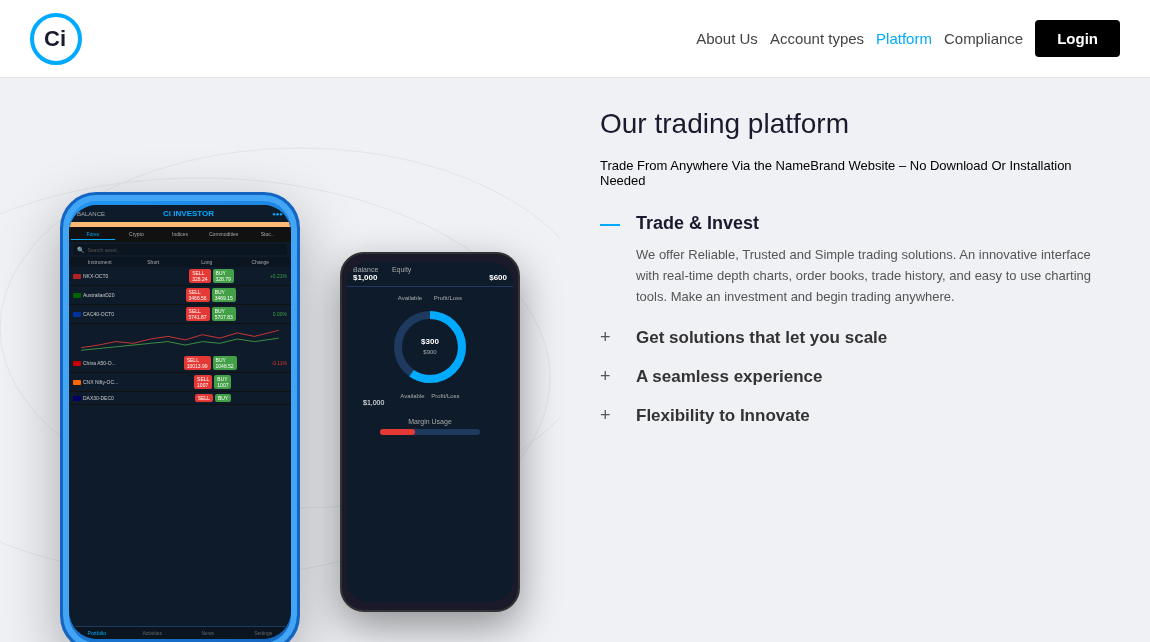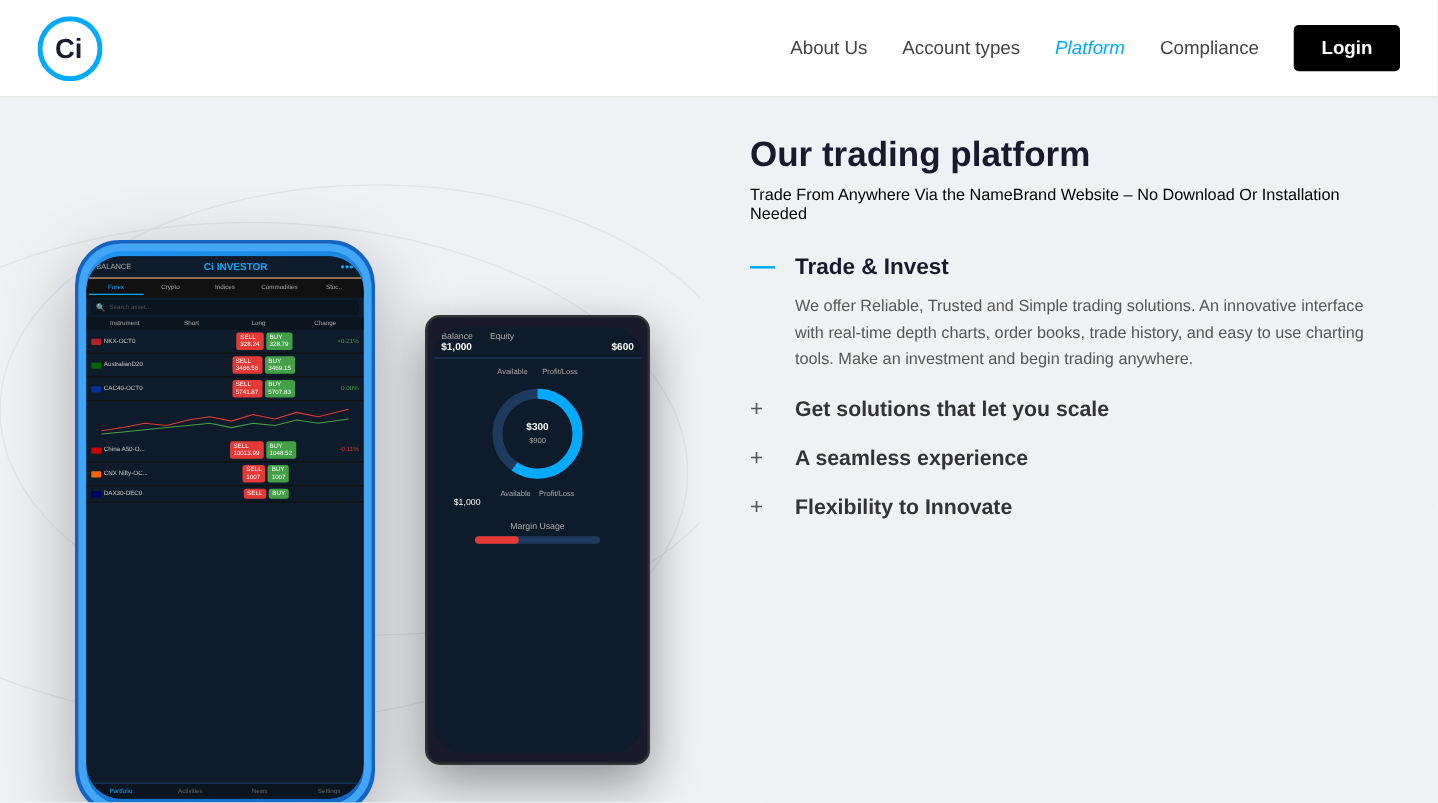--- a/index.html
+++ b/index.html
@@ -40,32 +40,31 @@
     }
     .logo-investor {
       font-size: 26px;
       font-weight: 900;
       color: #1a1a2e;
       letter-spacing: 1px;
     }
     nav {
       display: flex;
       align-items: center;
-      gap: 28px;
+      gap: 12px;
       justify-content: flex-end;
     }
     .nav-link {
       font-size: 15px;
       color: #444;
       text-decoration: none;
       cursor: pointer;
     }
     .nav-link.active {
       color: #00aaff;
-      font-style: italic;
     }
     .btn-callback {
       background: #1a1a2e;
       color: #fff;
       border: none;
       padding: 10px 20px;
       border-radius: 4px;
       font-size: 15px;
       cursor: pointer;
       font-weight: 600;
@@ -100,23 +99,23 @@
     
     .content-section {
       flex: 1;
       padding: 30px 40px;
       display: flex;
       flex-direction: column;
       justify-content: flex-start;
     }
     .page-title {
       font-size: 28px;
-      font-weight: 700;
+      font-weight: 400;
       color: #1a1a2e;
-      margin-bottom: 8px;
+      margin-bottom: 18px;
     }
     .page-subtitle {
       font-size: 13px;
       color: #000000;
       margin-bottom: 24px;
     }
 
     .feature-expanded {
       margin-bottom: 20px;
     }
@@ -204,21 +203,21 @@
     }
 
     
     .phone-secondary {
       position: absolute;
       right: 40px;
       bottom: 40px;
       width: 180px;
       height: 360px;
       background: #1a1a2a;
-      border-radius: 12px;
+      border-radius: 24px;
       box-shadow: 0 15px 40px rgba(0,0,0,0.4);
       overflow: hidden;
       border: 2px solid #333;
     }
     .phone-screen-secondary {
       position: absolute;
       top: 8px;
       left: 5px;
       right: 5px;
       bottom: 8px;
@@ -227,21 +226,21 @@
       overflow: hidden;
     }
 
     
     .app-header {
       background: #0d1b2a;
       padding: 4px 8px;
       display: flex;
       align-items: center;
       justify-content: space-between;
-      border-bottom: 1px solid #fdba74;
+      border-bottom: 5px solid #fdba74;
     }
     .app-logo-small {
       font-size: 8px;
       color: #00aaff;
       font-weight: 700;
     }
     .app-balance-label {
       font-size: 6px;
       color: #aaa;
     }

